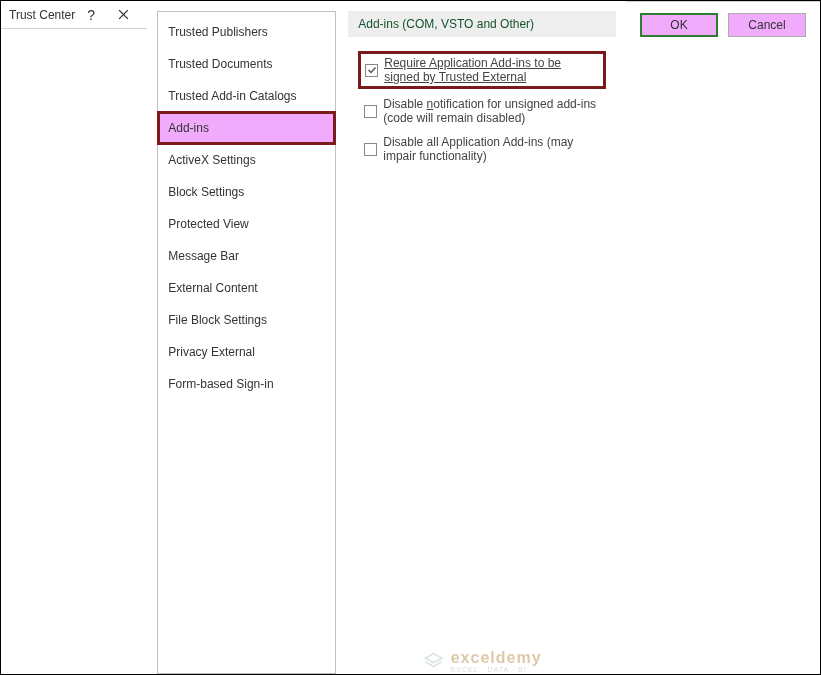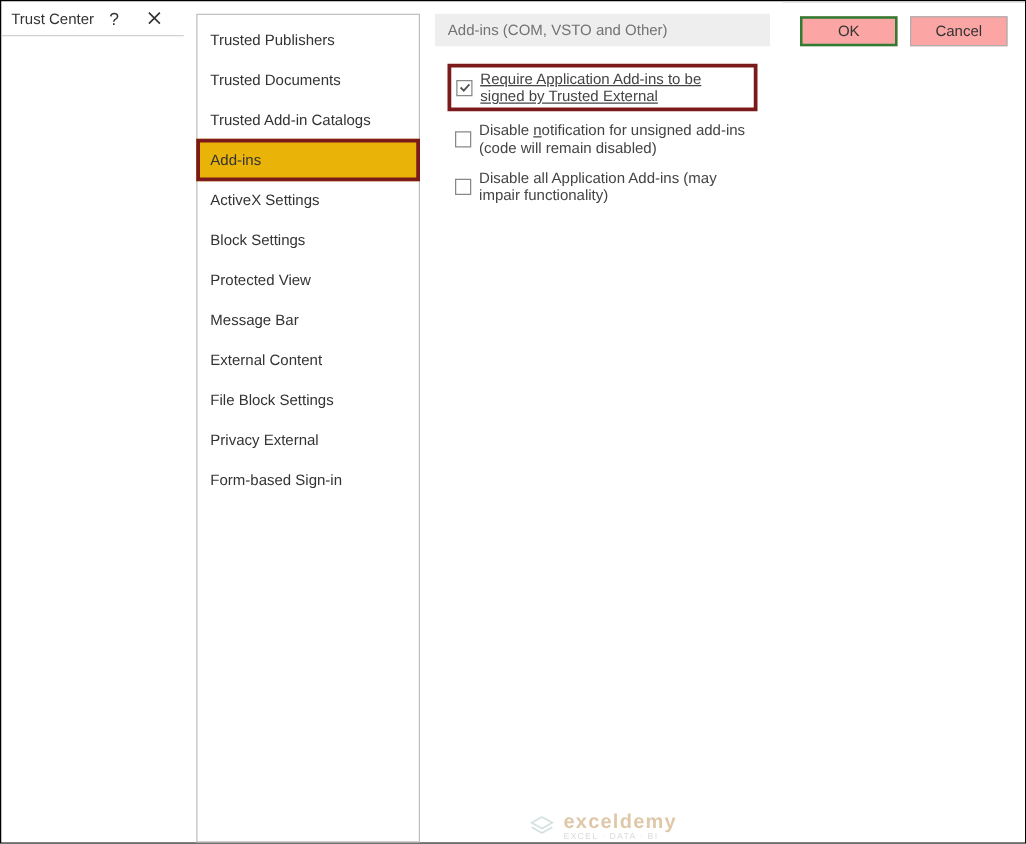--- a/index.html
+++ b/index.html
@@ -6,38 +6,38 @@
   html, body { margin: 0; padding: 0; font-family: "Segoe UI", Tahoma, sans-serif; font-size: 12px; color: #444; background: #fff; }
   .window { width: 821px; height: 675px; border: 1px solid #000; background: #fff; display: flex; flex-direction: row; position: relative; }
   .titlebar { height: 28px; display: flex; align-items: center; padding: 0 8px; border-bottom: 1px solid #d0d0d0; }
   .titlebar .title { flex: 1; font-size: 12px; color: #333; }
   .titlebar .help-btn, .titlebar .close-btn { width: 32px; height: 28px; display: flex; align-items: center; justify-content: center; font-size: 14px; color: #333; cursor: pointer; }
   .titlebar .close-btn svg { width: 11px; height: 11px; }
   .body { flex: 1; display: flex; padding: 10px 10px 0 10px; gap: 12px; overflow: hidden; }
   .sidebar { width: 179px; border: 1px solid #c0c0c0; background: #fff; padding: 4px 0; }
   .sidebar .item { padding: 7px 8px; font-size: 12px; color: #333; cursor: pointer; border: 2px solid transparent; }
   .sidebar .item.selected { background: #c8c8c8; }
-  .sidebar .item.highlight { border: 3px solid #7b1a1a; background: #eab308; margin: -1px; position: relative; z-index: 1; }
+  .sidebar .item.highlight { border: 3px solid #7b1a1a; background: #f0abfc; margin: -1px; position: relative; z-index: 1; }
   .main { flex: 1; display: flex; flex-direction: column; position: relative; }
-  .section-header { background: #eeeeee; padding: 6px 10px; font-size: 12px; color: #737373; }
+  .section-header { background: #eeeeee; padding: 6px 10px; font-size: 12px; color: #14532d; }
   .options { padding: 14px 10px; }
   .opt-row { display: flex; align-items: center; gap: 6px; padding: 4px 0 6px 6px; font-size: 12px; color: #444; }
   .opt-row.highlight { display: inline-flex; border: 3px solid #7b1a1a; padding: 2px 4px; margin-bottom: 4px; }
   .opt-row.highlight .lbl { text-decoration: underline; }
   .chk { width: 13px; height: 13px; border: 1px solid #888; background: #fff; display: inline-flex; align-items: center; justify-content: center; flex-shrink: 0; }
   .chk.checked svg { width: 10px; height: 10px; display: block; }
   .chk:not(.checked) svg { display: none; }
   .u { text-decoration: underline; }
   .watermark { position: absolute; bottom: 0; left: 50%; transform: translateX(-50%); opacity: 0.35; display: flex; align-items: center; gap: 6px; }
   .watermark .wlogo svg { width: 22px; height: 22px; }
   .watermark .wtext { line-height: 1; }
   .watermark .wtext .big { font-size: 16px; letter-spacing: 1px; color: #a16207; font-weight: 600; }
   .watermark .wtext .small { font-size: 7px; letter-spacing: 1px; color: #999; }
   .footer { height: 46px; display: flex; align-items: center; justify-content: flex-end; gap: 10px; padding: 0 14px; border-top: 1px solid #d0d0d0; }
-  .btn { min-width: 78px; height: 24px; border: 1px solid #adadad; background: #fca5a5; font-size: 12px; color: #333; display: inline-flex; align-items: center; justify-content: center; cursor: pointer; }
+  .btn { min-width: 78px; height: 24px; border: 1px solid #adadad; background: #f0abfc; font-size: 12px; color: #333; display: inline-flex; align-items: center; justify-content: center; cursor: pointer; }
   .btn.primary { border: 2px solid #2e7d32; }
 </style>
 </head>
 <body>
 
 <div class="window">
 
   <div class="titlebar">
     <div class="title">Trust Center</div>
     <div class="help-btn">?</div>

